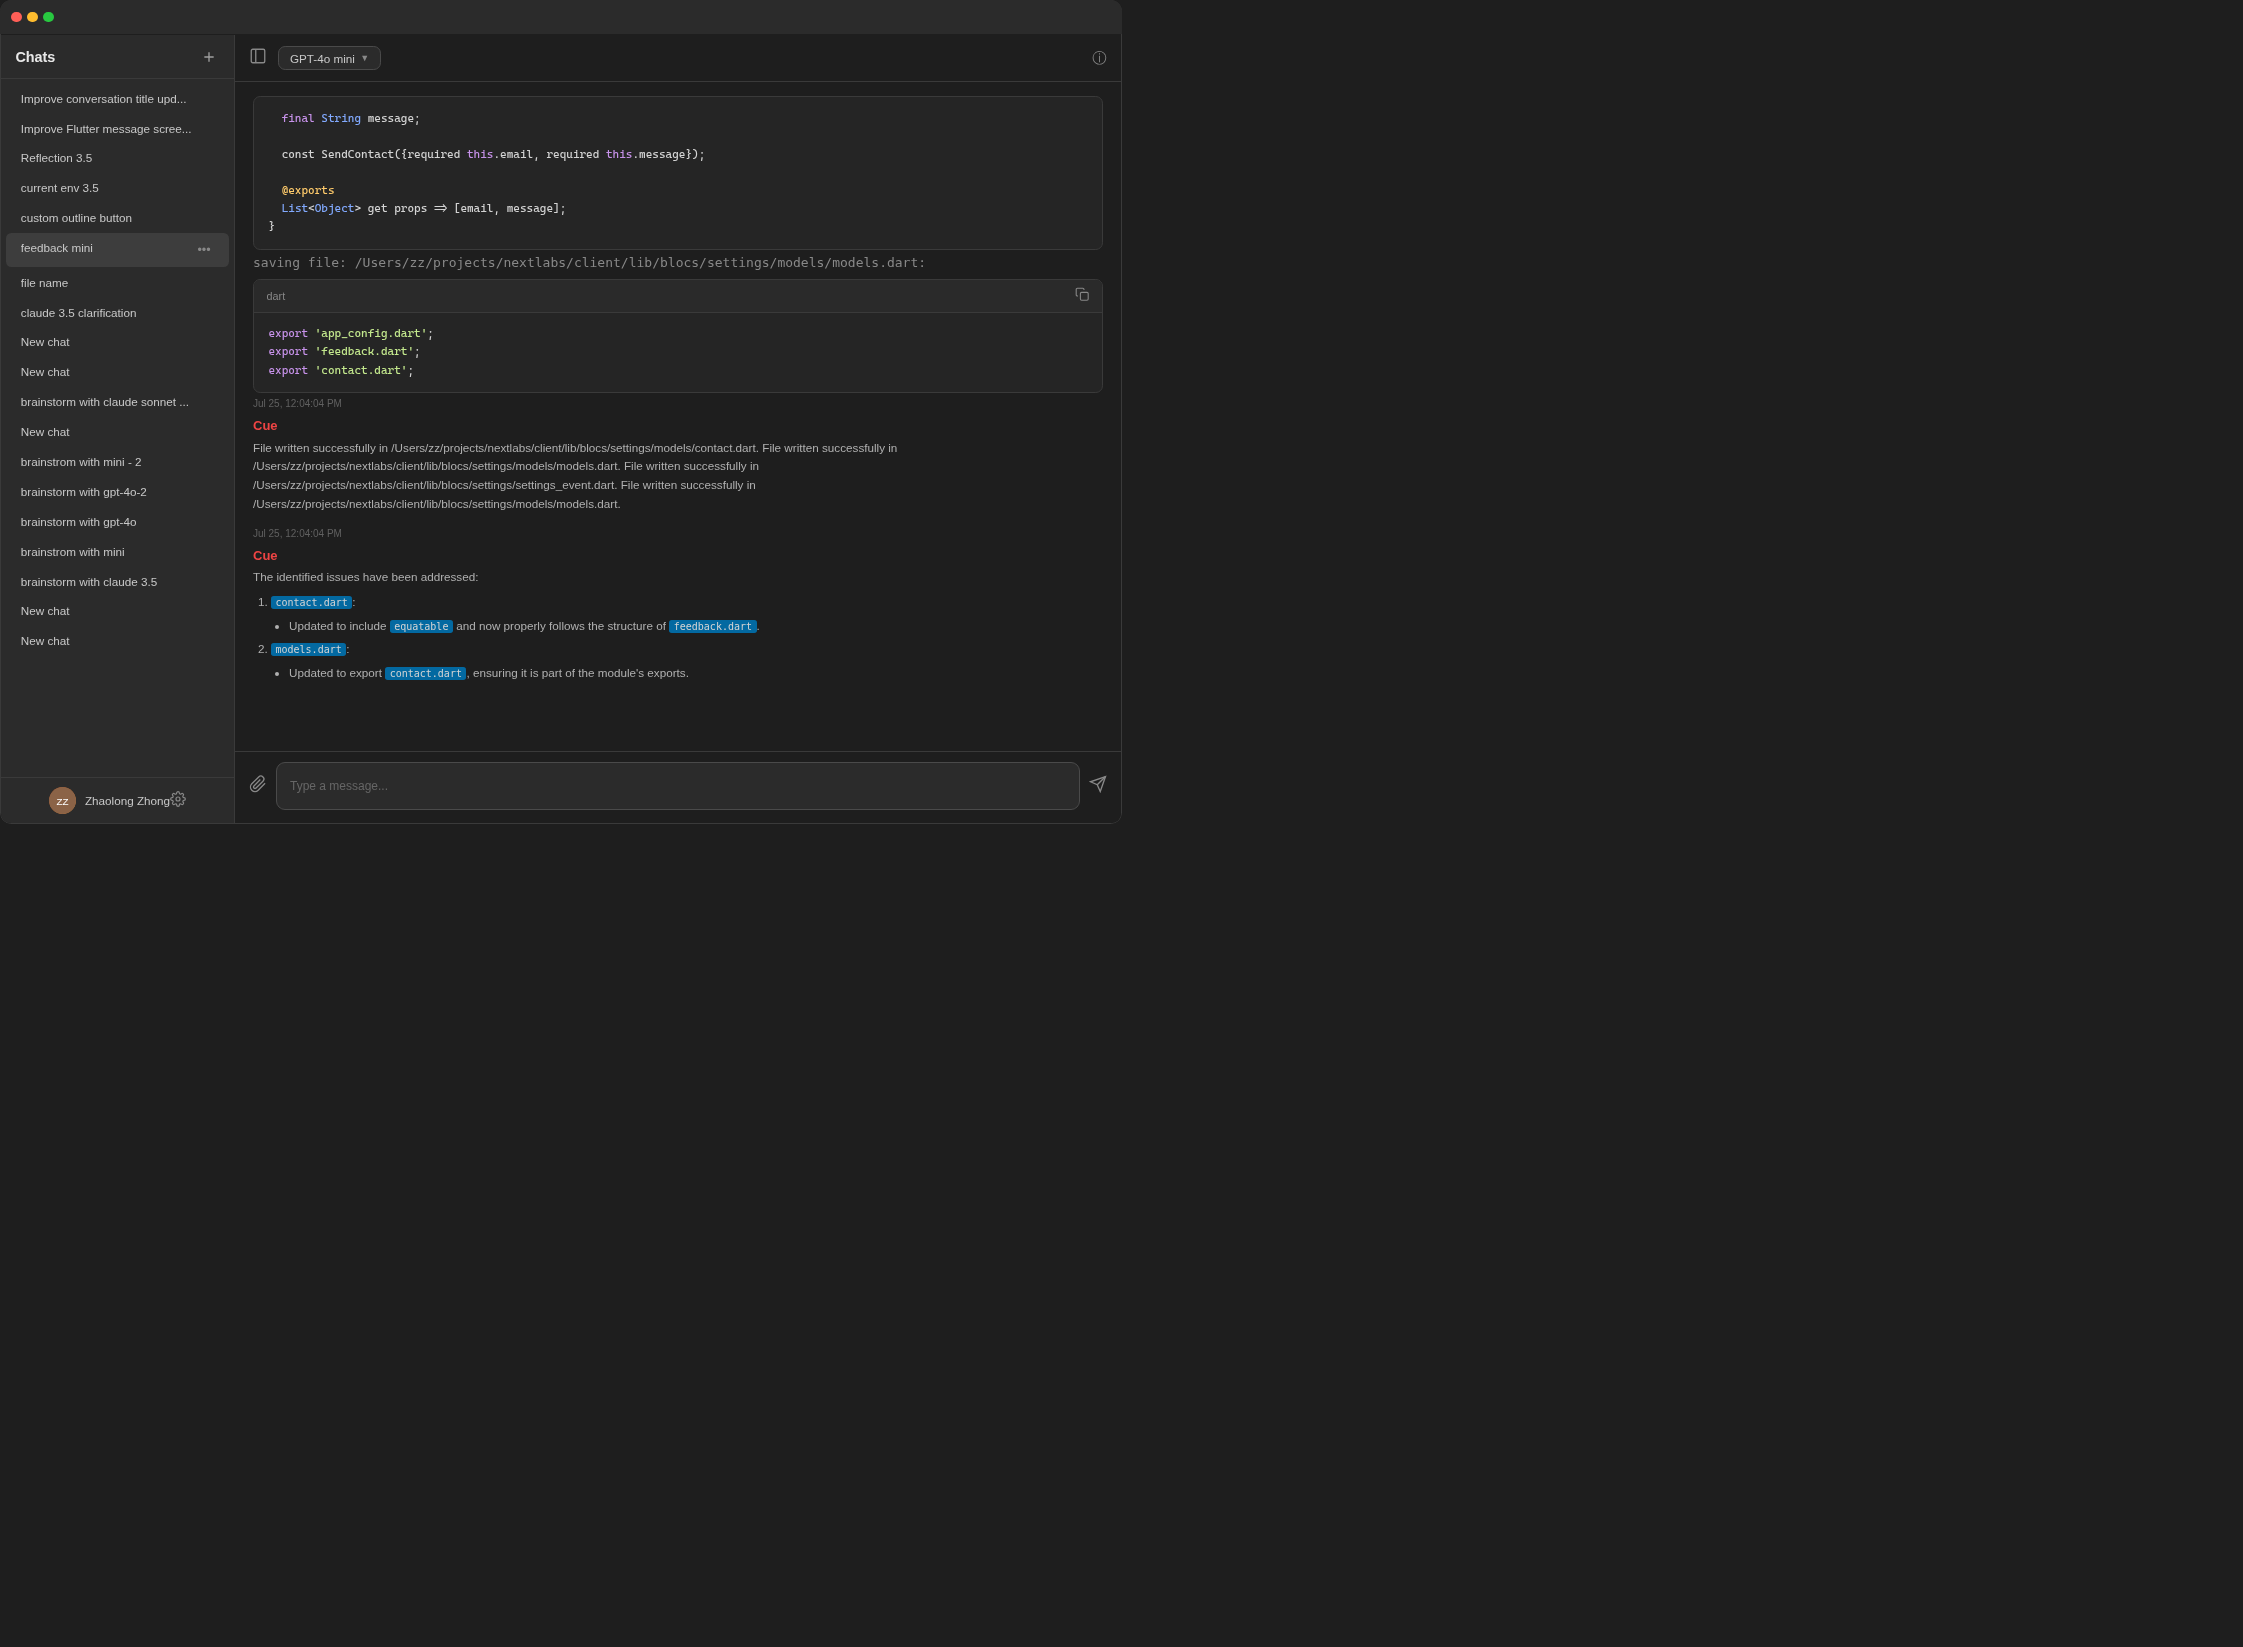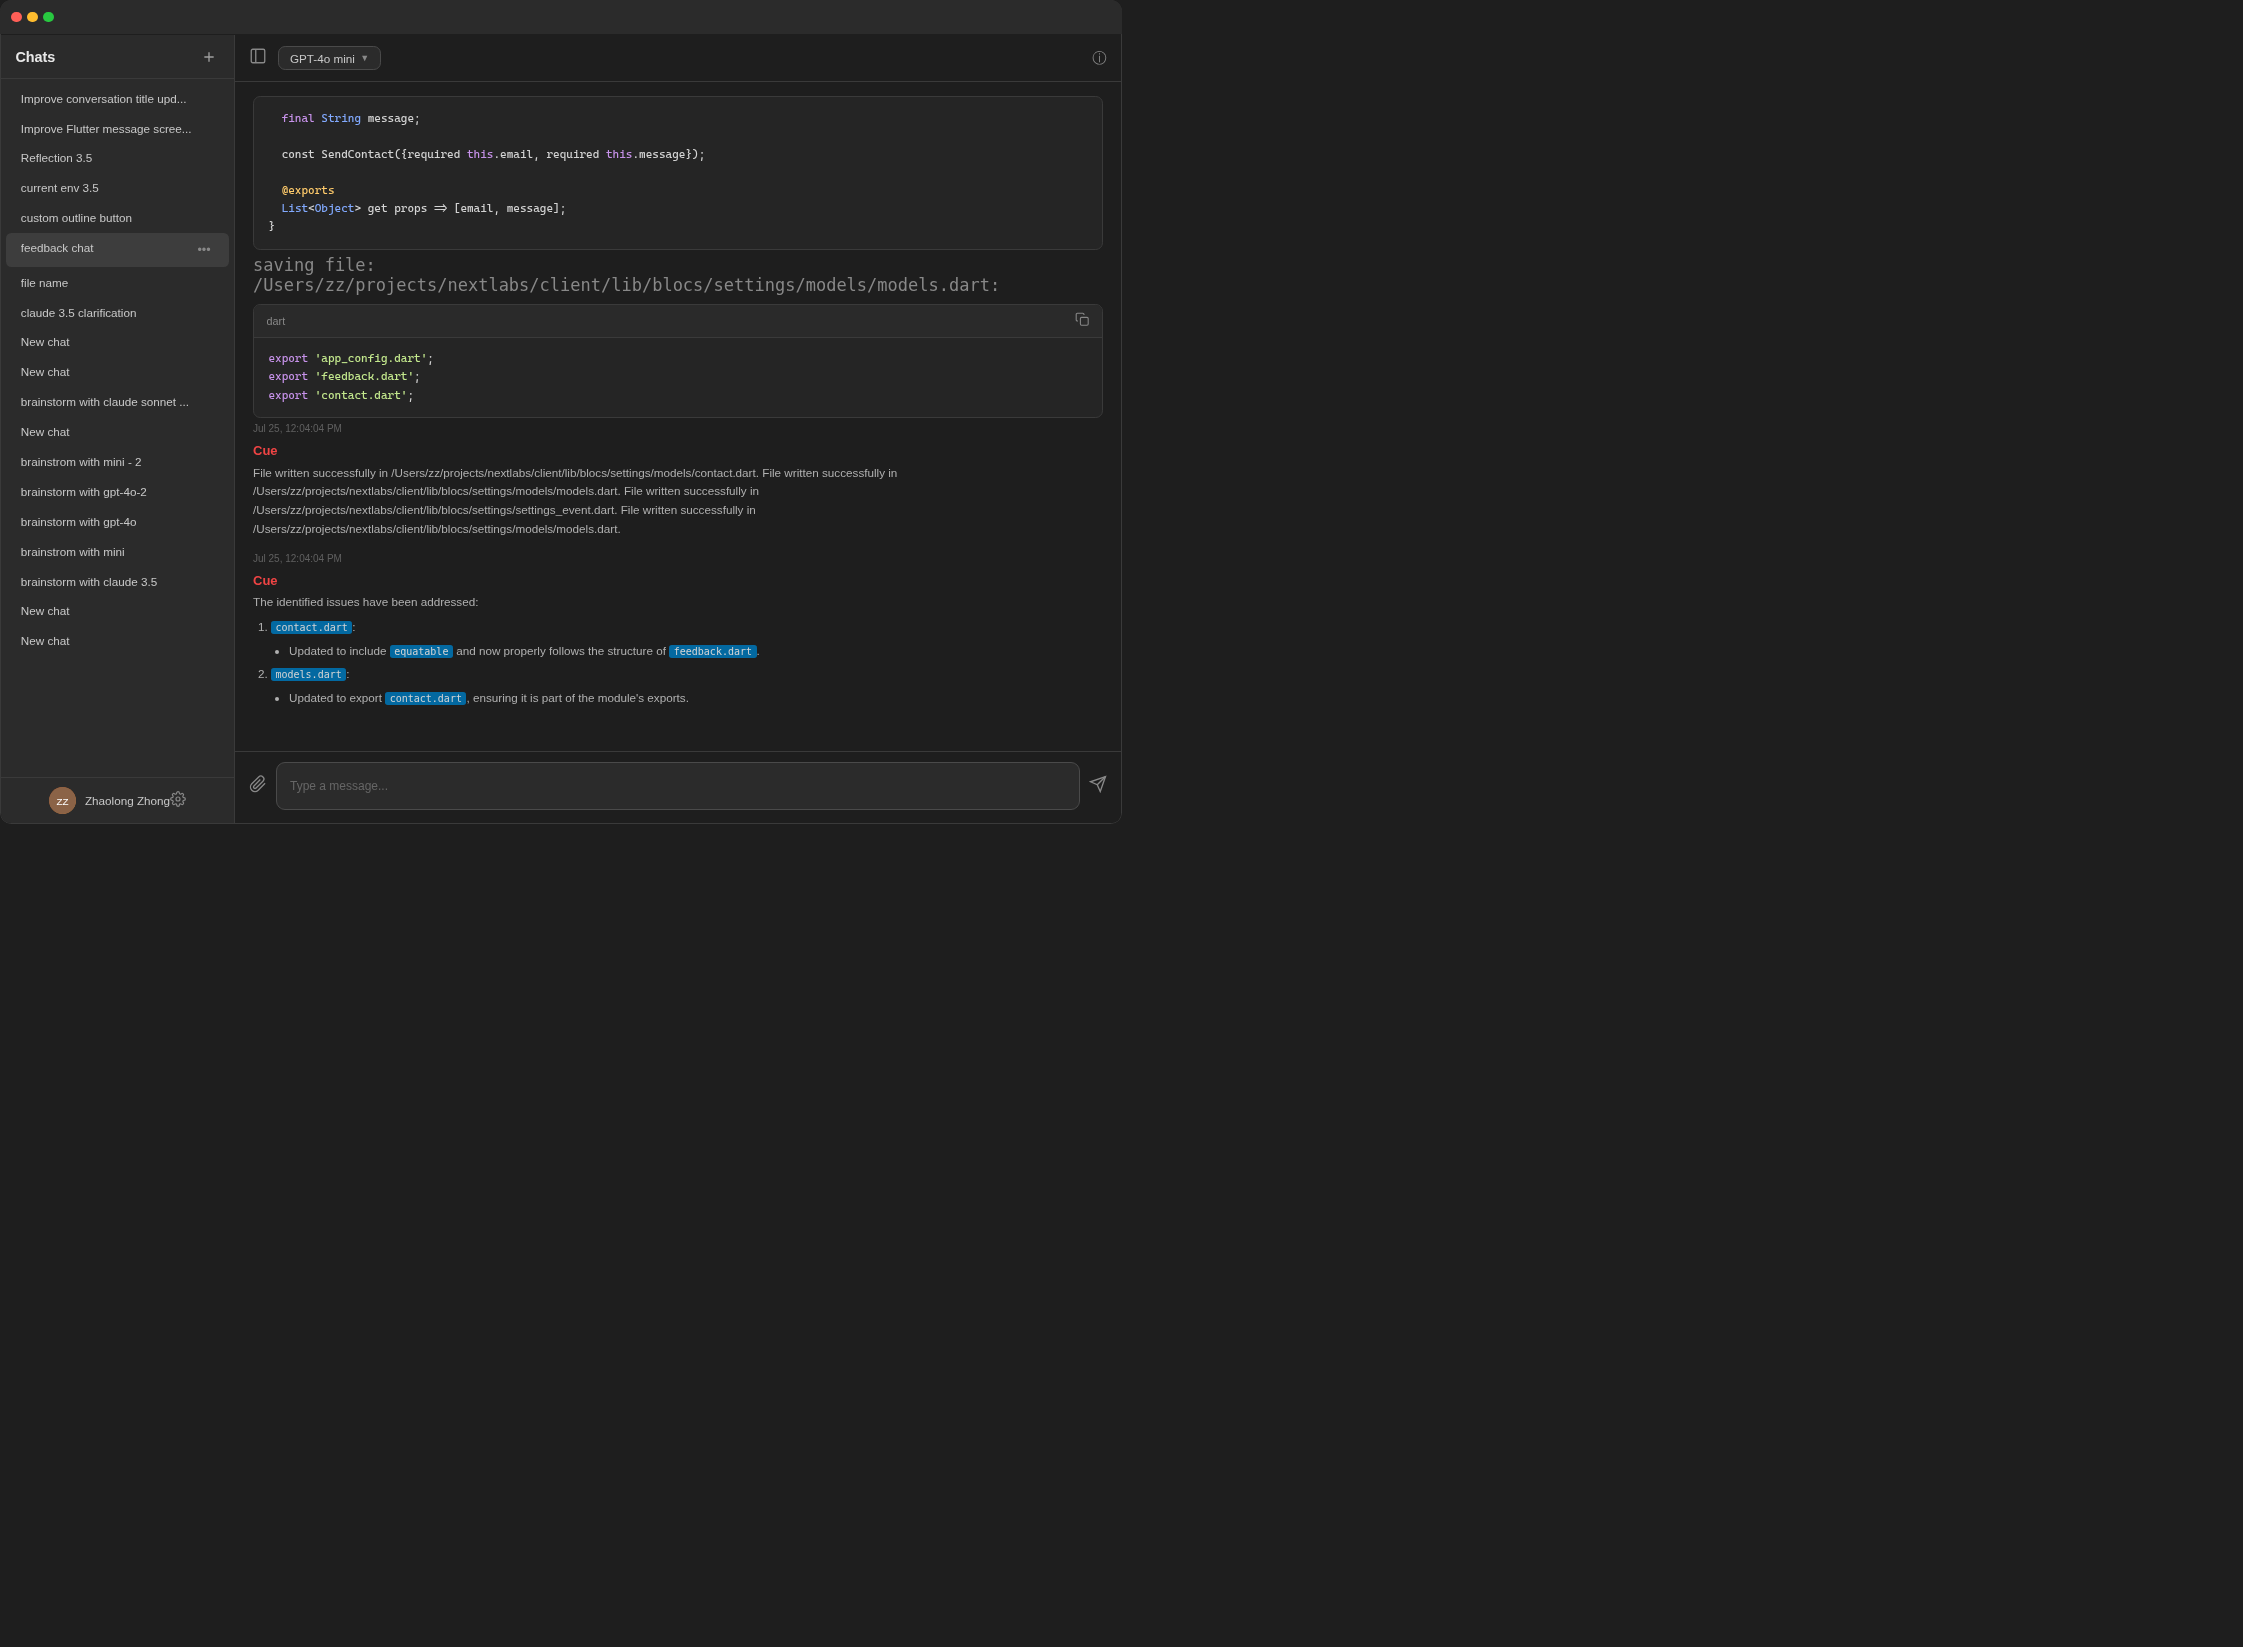--- a/index.html
+++ b/index.html
@@ -336,21 +336,21 @@
     }
 
     .cue-text {
       font-size: 11.7px;
       color: #b0b0b0;
       line-height: 1.6;
     }
 
     
     .saving-file {
-      font-size: 17px;
+      font-size: 13px;
       color: #888;
       margin-bottom: 9px;
       font-family: 'SF Mono', monospace;
     }
 
     
     .cue-list {
       margin: 5.4px 0 5.4px 18px;
     }
 
@@ -459,21 +459,21 @@
           <div class="chat-item">
             <span class="chat-item-label">Reflection 3.5</span>
           </div>
           <div class="chat-item">
             <span class="chat-item-label">current env 3.5</span>
           </div>
           <div class="chat-item">
             <span class="chat-item-label">custom outline button</span>
           </div>
           <div class="chat-item active">
-            <span class="chat-item-label">feedback chat</span>
+            <span class="chat-item-label">feedback mini</span>
             <span class="chat-item-menu">•••</span>
           </div>
           <div class="chat-item">
             <span class="chat-item-label">file name</span>
           </div>
           <div class="chat-item">
             <span class="chat-item-label">claude 3.5 clarification</span>
           </div>
           <div class="chat-item">
             <span class="chat-item-label">New chat</span>

